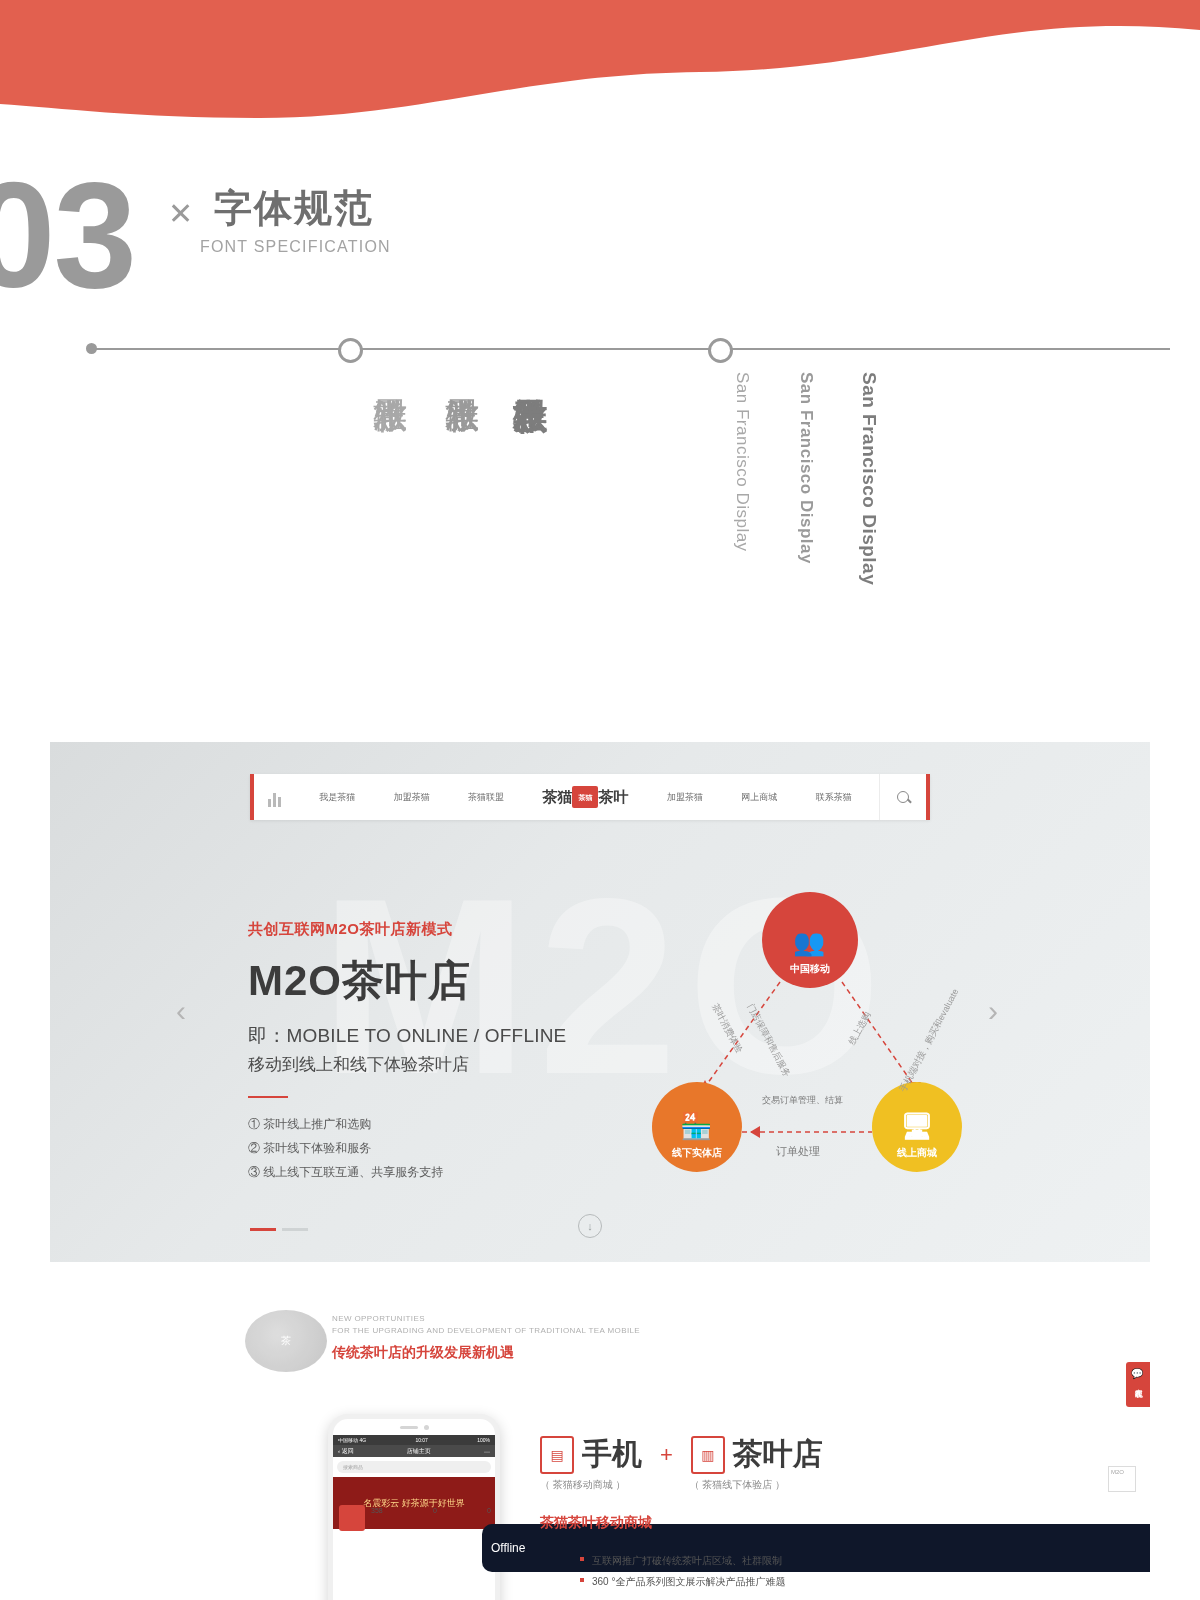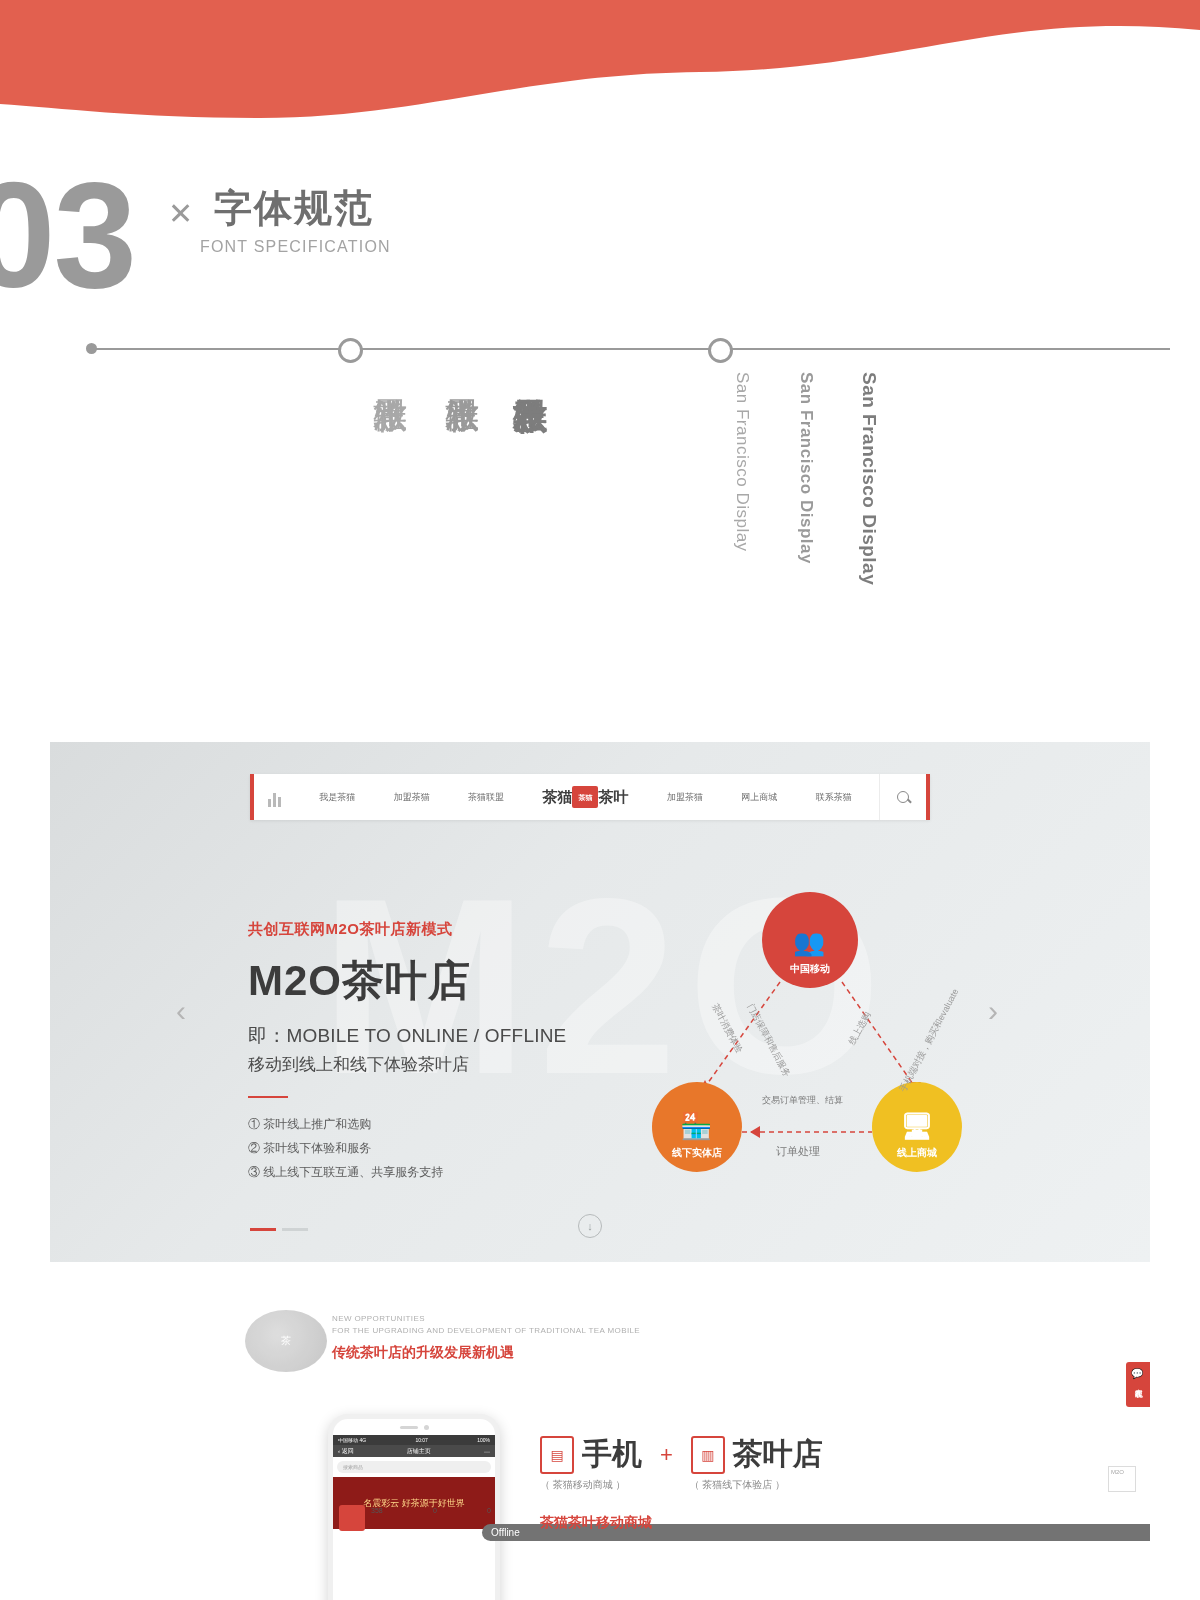--- a/index.html
+++ b/index.html
@@ -321,22 +321,22 @@
   }
   .phone-logo {
     position:absolute; left:6px; top:86px; width:26px; height:26px; background:#d6453c; border-radius:3px;
   }
   .phone-stats {
     position:absolute; left:38px; top:88px; right:4px;
     display:flex; justify-content:space-between; font-size:7px; color:#555;
   }
   .offline-badge {
     position:absolute; right:-18px; top:108px;
-    background:#737373; color:#fff; font-size:10px;
-    padding:3px 9px; border-radius:10px;
+    background:#0f172a; color:#fff; font-size:12px;
+    padding:17px 9px; border-radius:10px;
   }
 
   .plus-row { position: absolute; left: 490px; top: 172px; display: flex; align-items: center; gap: 18px;}
   .plus-item { display: flex; align-items: center; gap: 8px; }
   .plus-icon {
     width: 30px; height: 34px; border: 2px solid #d6453c; border-radius: 3px;
     display:flex; align-items:center; justify-content:center; color:#d6453c; font-size:14px;
   }
   .plus-word { font-size: 30px; font-weight: bold; color: #3c3c3c; }
   .plus-sign { font-size: 22px; color: #d6453c; }
@@ -518,20 +518,24 @@
         <span class="plus-icon">▥</span>
         <span class="plus-word">茶叶店</span>
       </div>
     </div>
     <div class="plus-caps">
       <span>（ 茶猫移动商城 ）</span>
       <span>（ 茶猫线下体验店 ）</span>
     </div>
 
     <div class="s2-sub">茶猫茶叶移动商城</div>
+    <ul class="s2-list">
+      <li>互联网推广打破传统茶叶店区域、社群限制</li>
+      <li>360 °全产品系列图文展示解决产品推广难题</li>
+    </ul>
   </div>
 
   <div class="chat-widget">
     <div class="bubble">💬</div>
     <div class="vtxt">在线客服</div>
     <div class="up">∧</div>
   </div>
   <div class="m2o-tag">M2O</div>
 </div>
 

